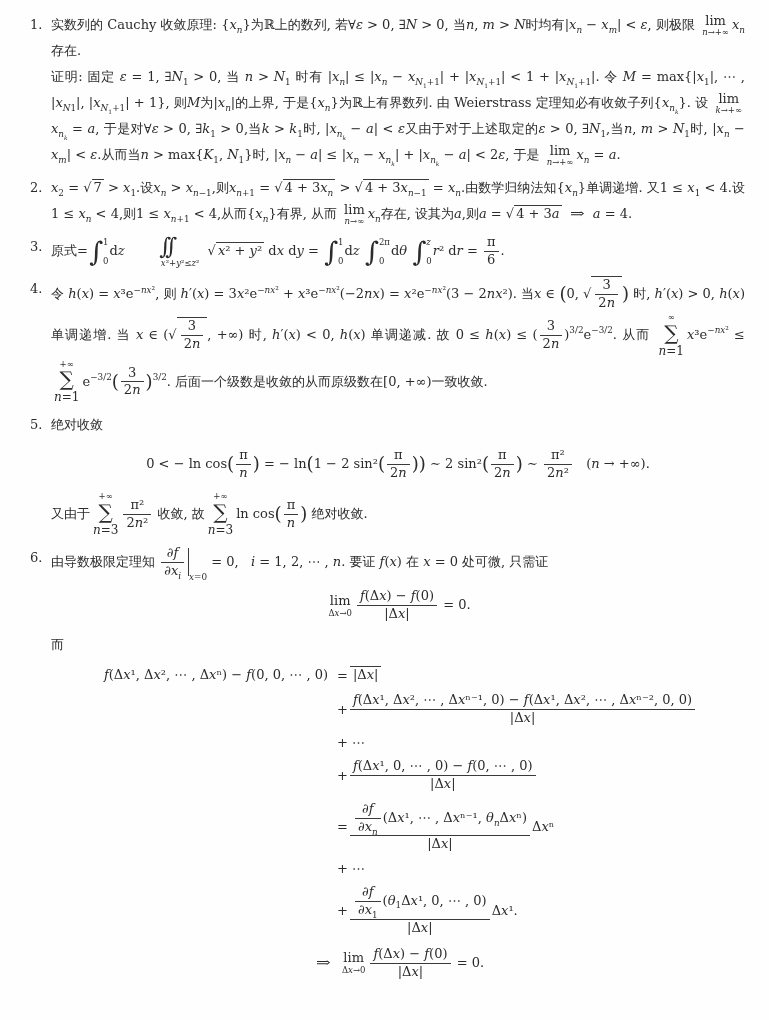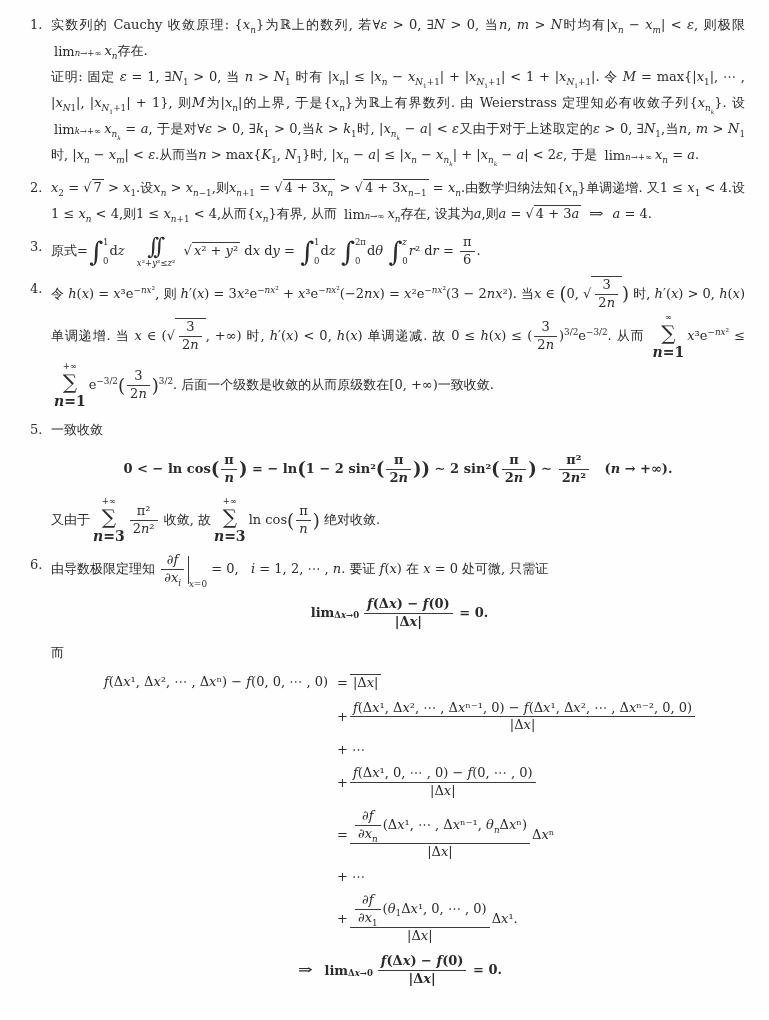--- a/index.html
+++ b/index.html
@@ -6,44 +6,44 @@
   html, body { margin: 0; padding: 0; background: #ffffff; }
   .page {
     width: 769px; min-height: 1020px; margin: 0 auto; background: #fefefe;
     color: #2b2b2b; font-family: "DejaVu Serif", "Liberation Serif", serif;
     font-size: 13px; padding: 12px 24px 14px 30px; overflow: hidden;
   }
   .item { display: flex; margin-bottom: 7px; }
   .num { flex: 0 0 21px; line-height: 26px; }
   .content { flex: 1; min-width: 0; }
   .para { line-height: 26px; text-align: justify; }
-  .display { text-align: center; margin: 9px 0 9px 0; line-height: 1.5; font-weight: bold; }
+  .display { text-align: center; margin: 9px 0 9px 0; line-height: 1.5; }
   i { font-style: italic; }
   sub, sup { font-size: 68%; line-height: 0; }
   
   .f { display: inline-flex; flex-direction: column; text-align: center;
        vertical-align: middle; margin: 0 2px; line-height: 1.3; }
   .fn { display: block; padding: 0 3px; }
   .fd { display: block; border-top: 1px solid #3a3a3a; padding: 0 3px; }
   
   .up { font-style: normal; }
   .sq { display: inline-block; border-top: 1px solid #3a3a3a; padding: 0 2px; line-height: 1.25; }
   
   .bop { display: inline-flex; flex-direction: column; align-items: center;
          vertical-align: middle; line-height: 1; margin: 0 3px; font-style: normal; }
   .bop .t { font-size: 8.5px; line-height: 1.25; }
   .bop .s { font-size: 20px; line-height: 1.05; }
-  .bop .b { font-size: 14px; line-height: 1.25; font-weight: bold; }
+  .bop .b { font-size: 12px; line-height: 1.25; }
   
   .iint { display: inline-flex; flex-direction: column; align-items: center;
           vertical-align: middle; line-height: 1; margin: 0 4px; font-style: normal; }
   .iint .s { font-size: 23px; letter-spacing: -6px; padding-right: 6px; line-height: 1.05; }
-  .iint .b { font-size: 8.5px; line-height: 1.3; }
-  
-  .lim { display: inline-flex; flex-direction: row; align-items: flex-end;
+  .iint .b { font-size: 8.5px; line-height: 1.3; margin-left: 24px; }
+  
+  .lim { display: inline-flex; flex-direction: column; align-items: center;
          vertical-align: middle; line-height: 1.1; font-style: normal; margin: 0 3px; }
   .lim .t { line-height: 1.05; }
   .lim .b { font-size: 8.5px; line-height: 1.2; }
   
   .int { display: inline-flex; align-items: center; vertical-align: middle; margin: 0 1px; font-style: normal; }
   .int .g { font-size: 27px; line-height: 1; }
   .int .l { display: inline-flex; flex-direction: column; justify-content: space-between;
             height: 30px; font-size: 8.5px; line-height: 1; padding: 1px 0; }
   
   .eb { display: inline-block; width: 0; border-left: 1px solid #3a3a3a;
@@ -151,21 +151,21 @@
           </span><span class="up">e</span><sup>−3/2</sup><span class="bp">(</span><span class="f">
             <span class="fn">3</span>
             <span class="fd">2<i>n</i></span>
           </span><span class="bp">)</span><sup>3/2</sup>. 后面一个级数是收敛的从而原级数在[0, +∞)一致收敛.</div>
     </div>
   </div>
 
   <div class="item">
     <div class="num">5.</div>
     <div class="content">
-      <div class="para">一致收敛</div>
+      <div class="para">绝对收敛</div>
       <div class="display">0 &lt; − ln cos<span class="bp">(</span><span class="f">
             <span class="fn">π</span>
             <span class="fd"><i>n</i></span>
           </span><span class="bp">)</span> = − ln<span class="bp">(</span>1 − 2 sin²<span class="bp">(</span><span class="f">
             <span class="fn">π</span>
             <span class="fd">2<i>n</i></span>
           </span><span class="bp">)</span><span class="bp">)</span> ∼ 2 sin²<span class="bp">(</span><span class="f">
             <span class="fn">π</span>
             <span class="fd">2<i>n</i></span>
           </span><span class="bp">)</span> ∼ <span class="f">

